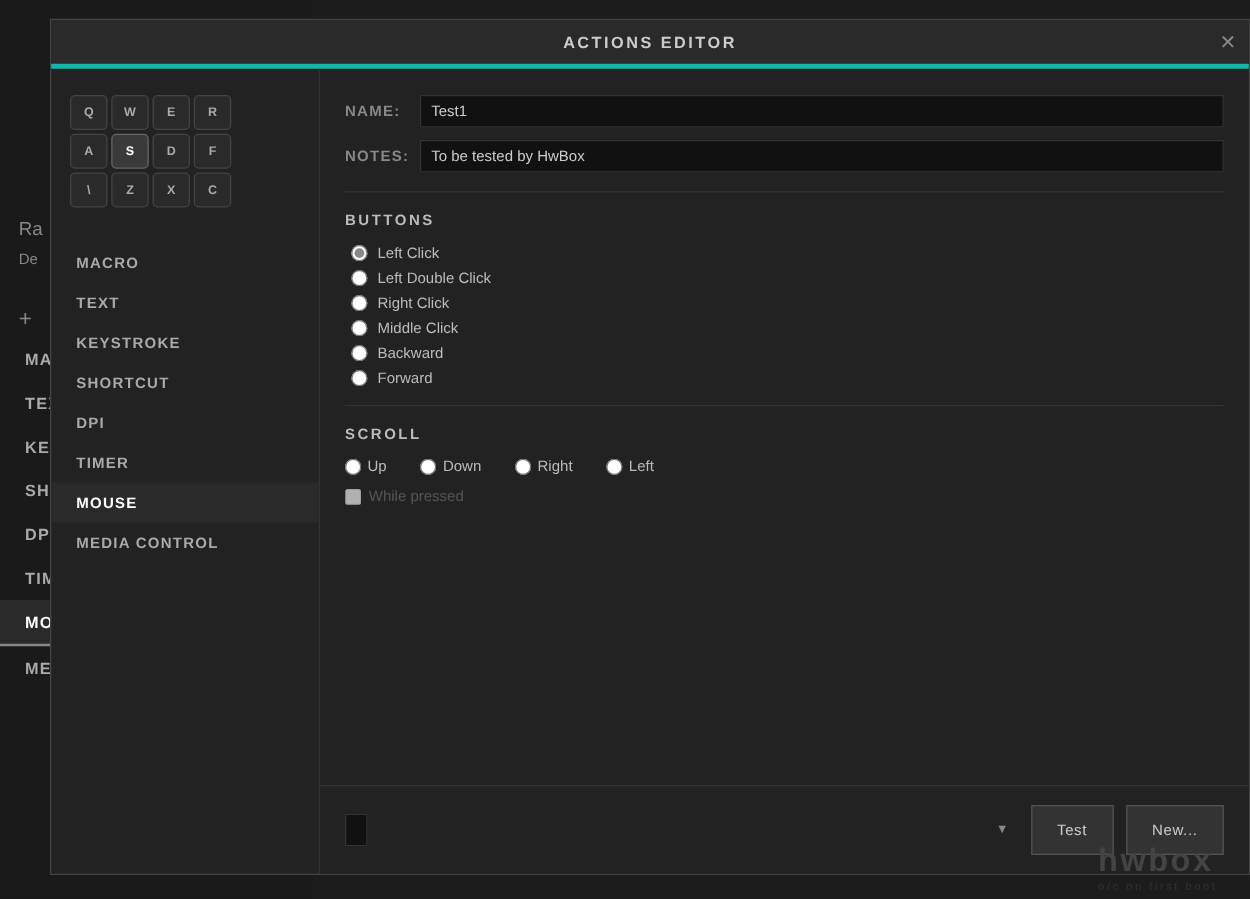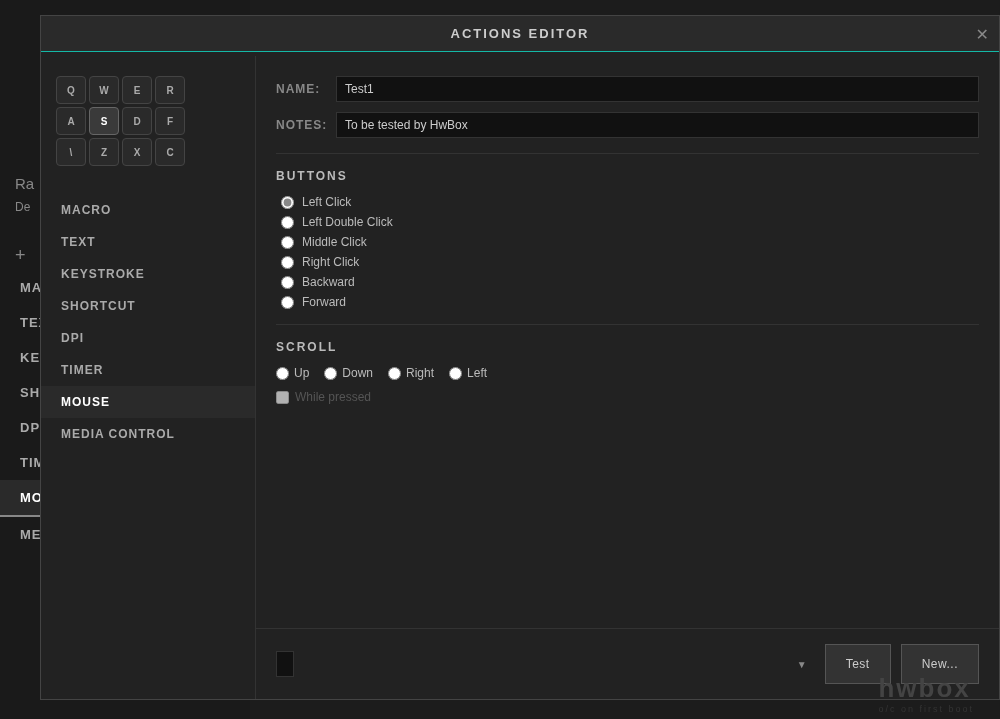--- a/index.html
+++ b/index.html
@@ -117,21 +117,21 @@
       border: 1px solid #444;
     }
 
     .dialog-header {
       display: flex;
       align-items: center;
       justify-content: center;
       background: #2a2a2a;
       padding: 10px;
       position: relative;
-      border-bottom: 1px solid #14b8a6;
+      border-bottom: 4px solid #14b8a6;
     }
 
     .dialog-title {
       color: #ccc;
       font-size: 13px;
       letter-spacing: 2px;
       font-weight: bold;
     }
 
     .close-btn {
@@ -251,21 +251,21 @@
 
     .radio-label {
       color: #bbb;
       font-size: 12px;
     }
 
     
     .scroll-row {
       display: flex;
       align-items: flex-start;
-      gap: 15px;
+      gap: 27px;
       margin-bottom: 10px;
     }
 
     .scroll-item {
       display: flex;
       align-items: center;
       gap: 5px;
       cursor: pointer;
     }
 
@@ -459,25 +459,25 @@
       <label class="radio-item">
         <input type="radio" name="button-action" checked="" style="">
         <span class="radio-label">Left Click</span>
       </label>
       <label class="radio-item">
         <input type="radio" name="button-action" style="">
         <span class="radio-label">Left Double Click</span>
       </label>
       <label class="radio-item">
         <input type="radio" name="button-action" style="">
-        <span class="radio-label">Middle Click</span>
+        <span class="radio-label">Right Click</span>
       </label>
       <label class="radio-item">
         <input type="radio" name="button-action" style="">
-        <span class="radio-label">Right Click</span>
+        <span class="radio-label">Middle Click</span>
       </label>
       <label class="radio-item">
         <input type="radio" name="button-action" style="">
         <span class="radio-label">Backward</span>
       </label>
       <label class="radio-item">
         <input type="radio" name="button-action" style="">
         <span class="radio-label">Forward</span>
       </label>
     </div>

